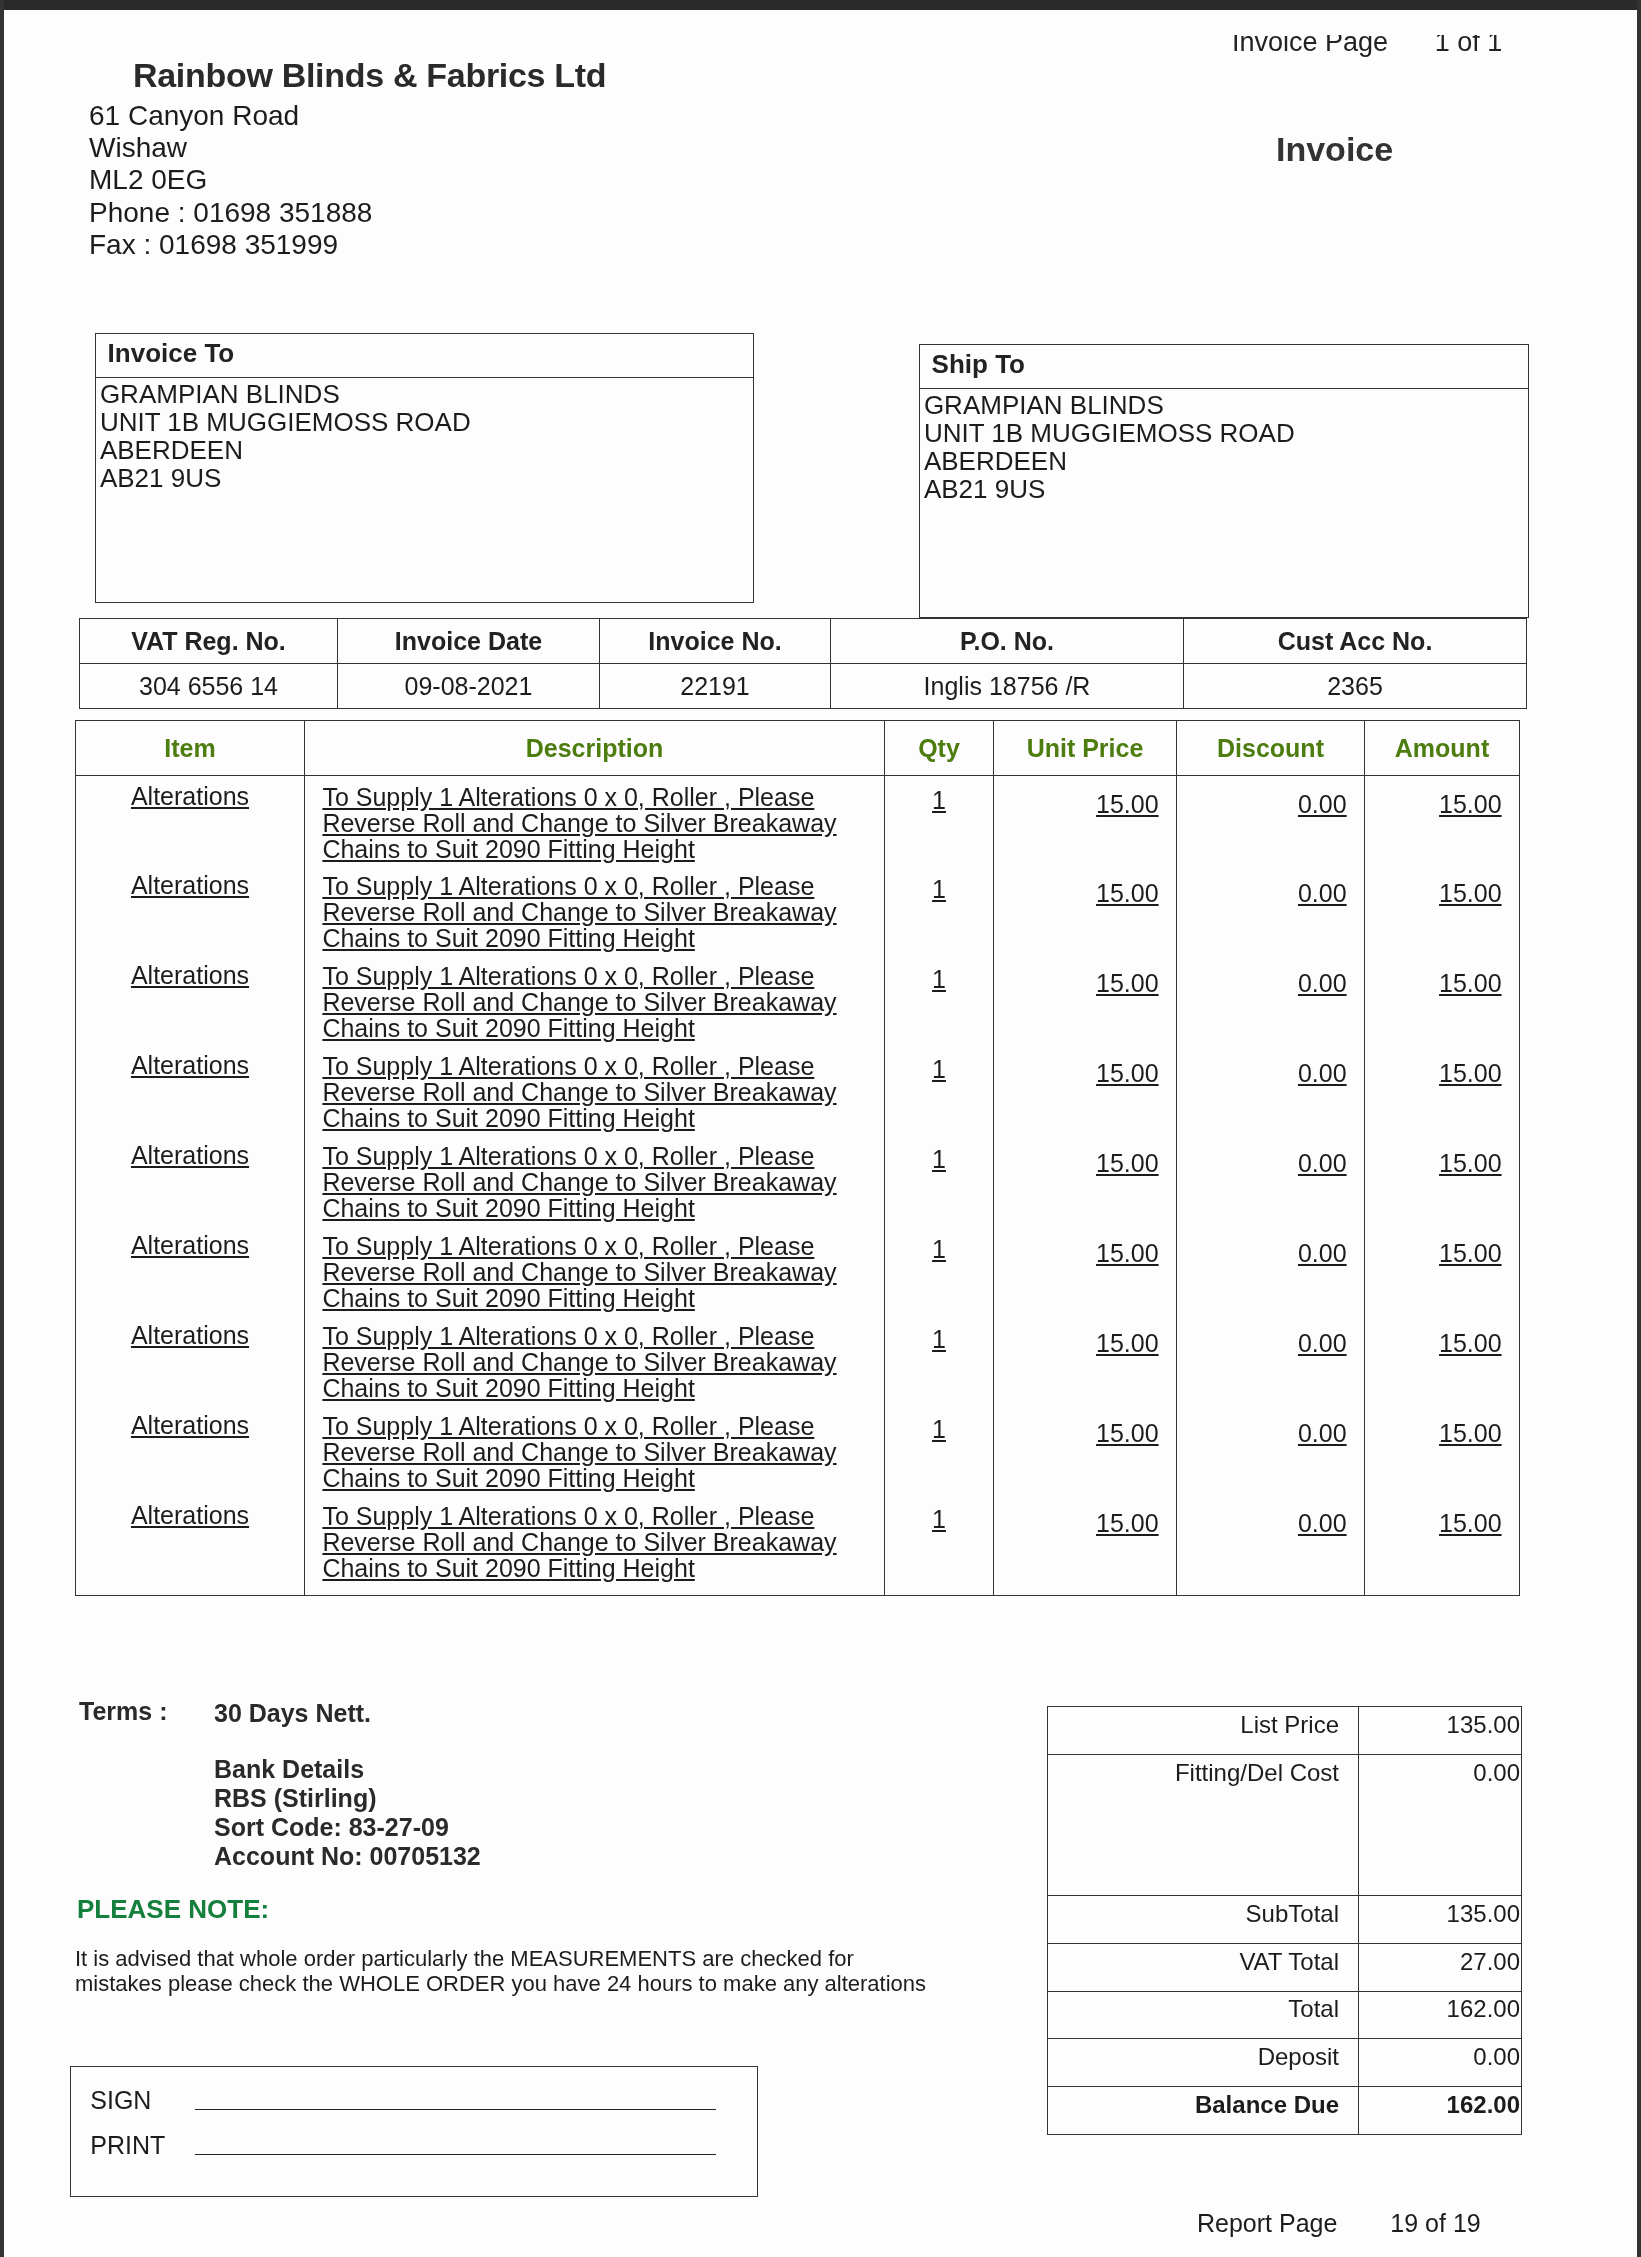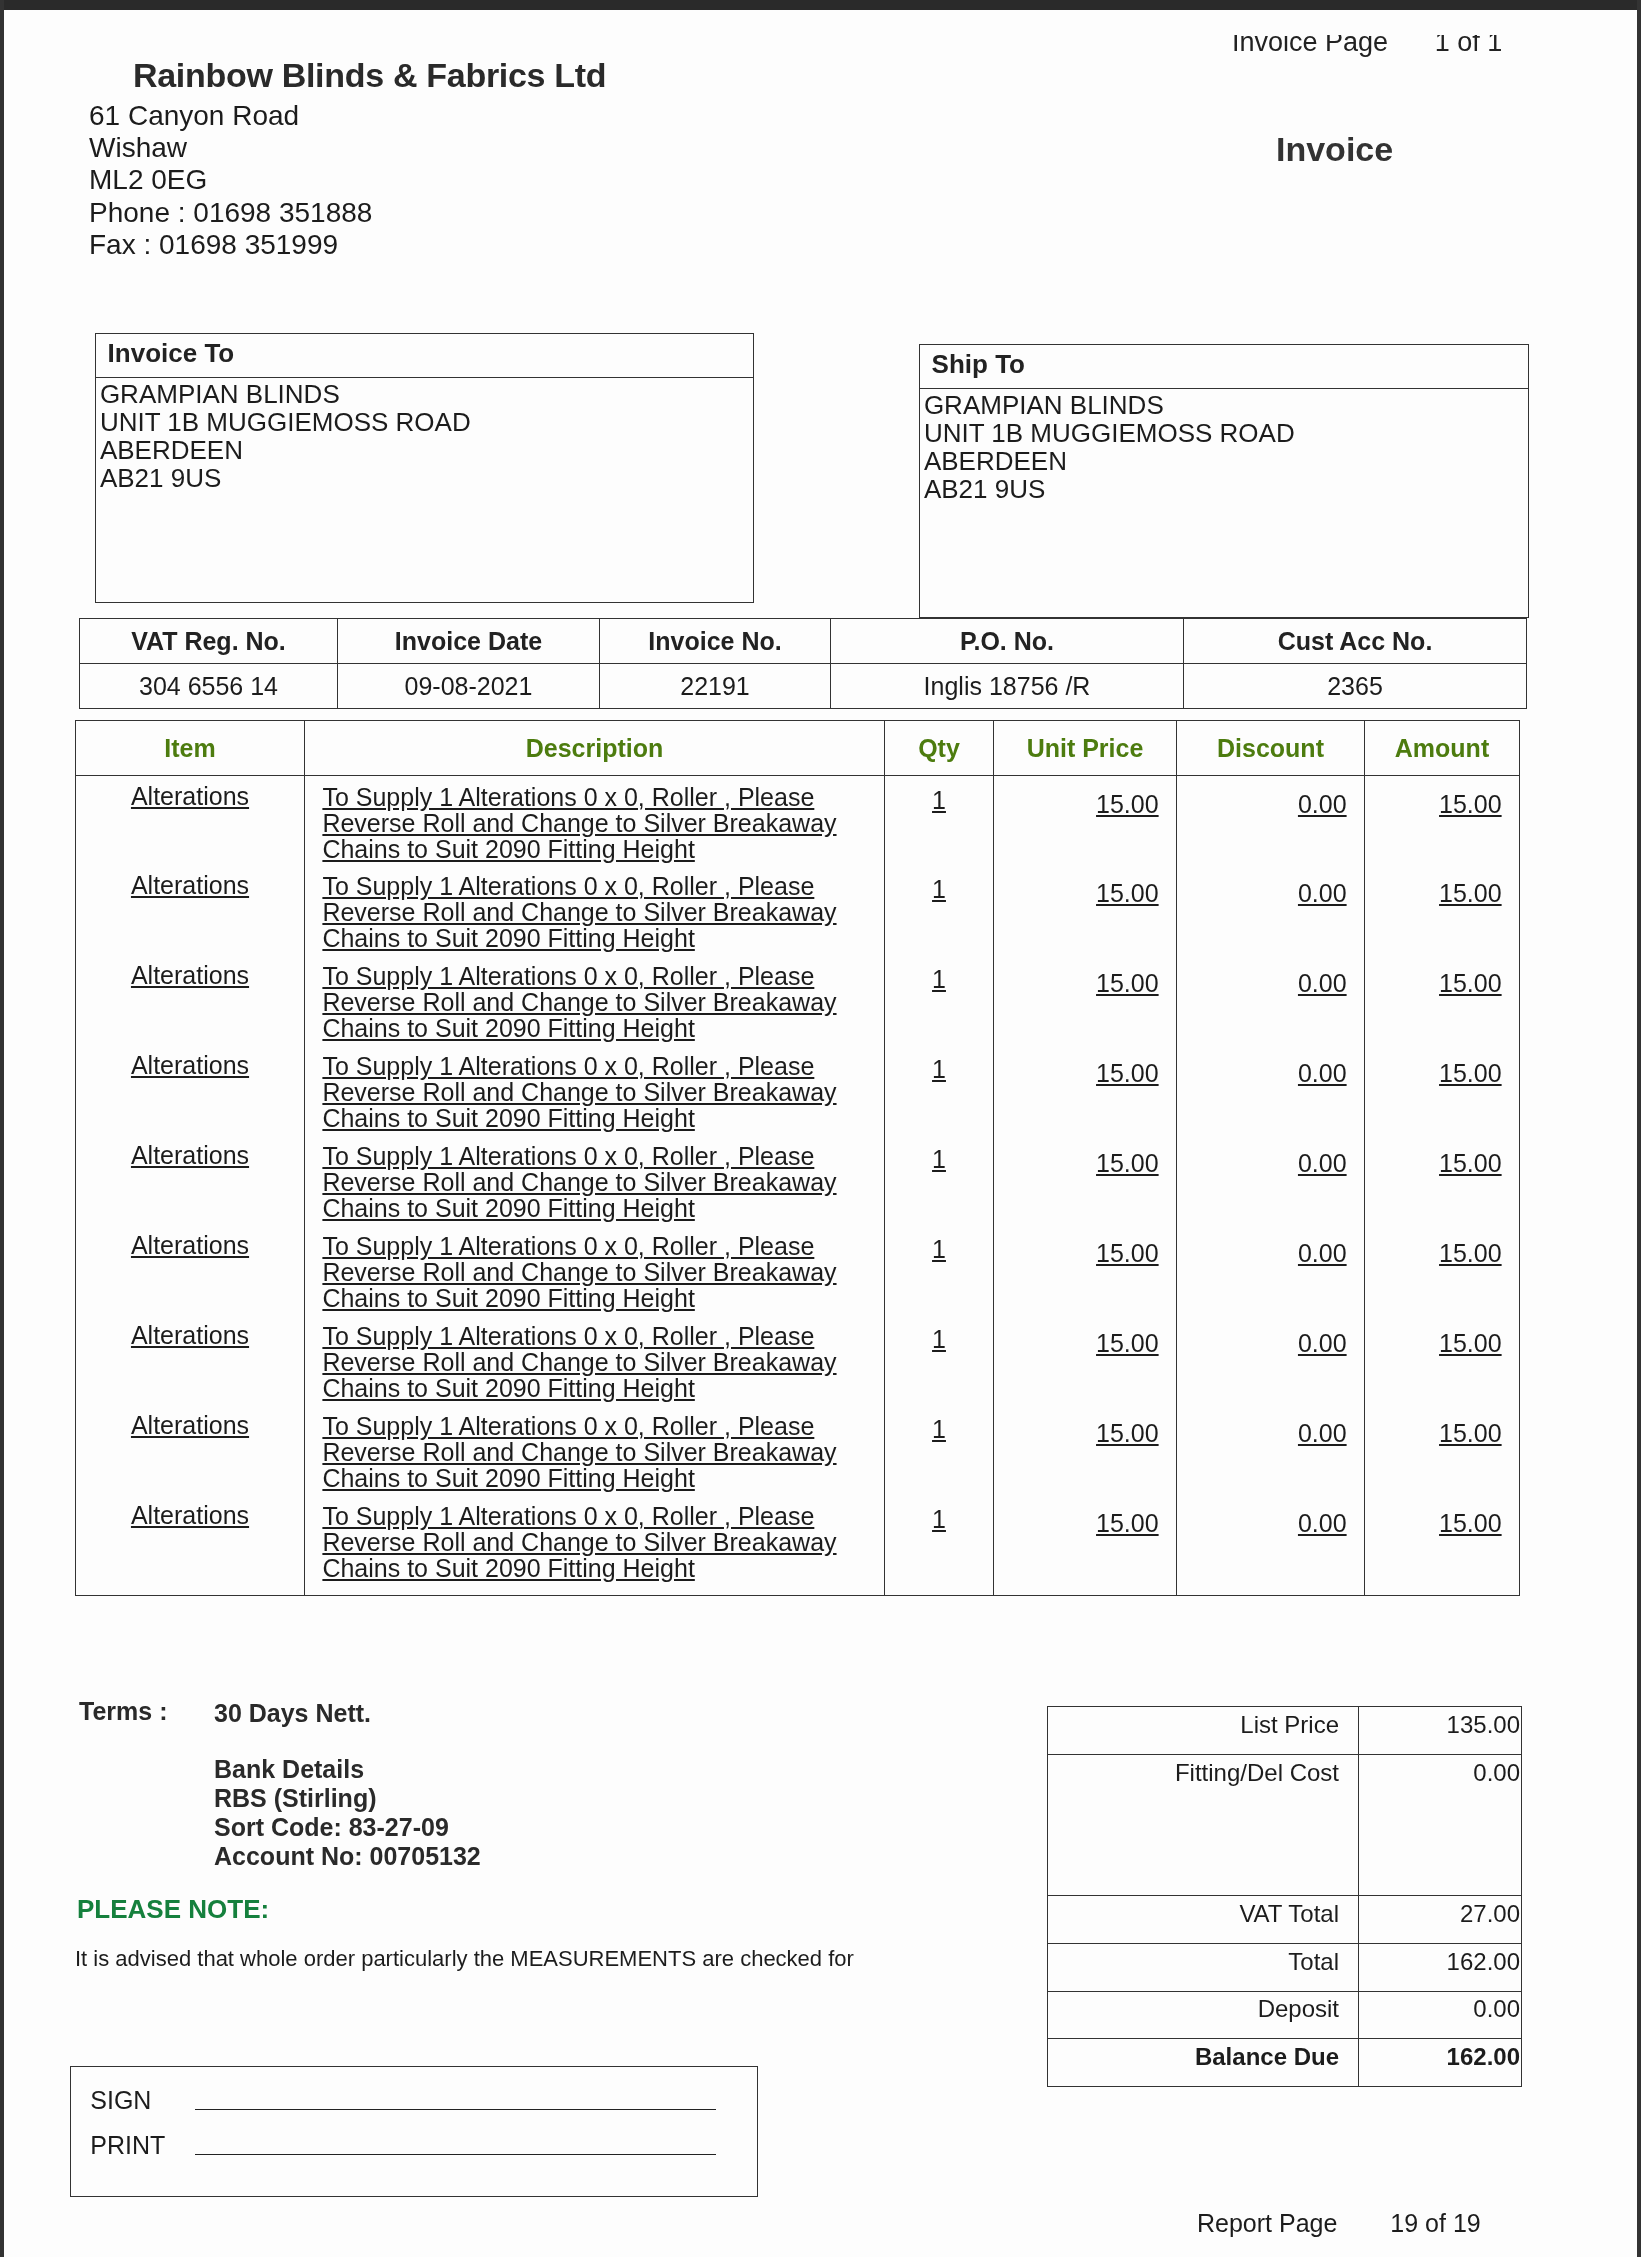--- a/index.html
+++ b/index.html
@@ -253,33 +253,38 @@
 <div class="abs bank">
   <div>Bank Details</div>
   <div>RBS (Stirling)</div>
   <div>Sort Code: 83-27-09</div>
   <div>Account No: 00705132</div>
 </div>
 
 <div class="abs note-title">PLEASE NOTE:</div>
 <div class="abs note-body">
   <div>It is advised that whole order particularly the MEASUREMENTS are checked for</div>
+  <div>mistakes please check the WHOLE ORDER you have 24 hours to make any alterations</div>
 </div>
 
 <table class="totals-table">
   <tbody>
       <tr>
     <td class="lbl">List Price</td>
     <td class="val">135.00</td>
   </tr>
   <tr class="tall">
     <td class="lbl">Fitting/Del Cost</td>
     <td class="val">0.00</td>
   </tr>
   <tr>
+    <td class="lbl">SubTotal</td>
+    <td class="val">135.00</td>
+  </tr>
+  <tr>
     <td class="lbl">VAT Total</td>
     <td class="val">27.00</td>
   </tr>
   <tr>
     <td class="lbl">Total</td>
     <td class="val">162.00</td>
   </tr>
   <tr>
     <td class="lbl">Deposit</td>
     <td class="val">0.00</td>

